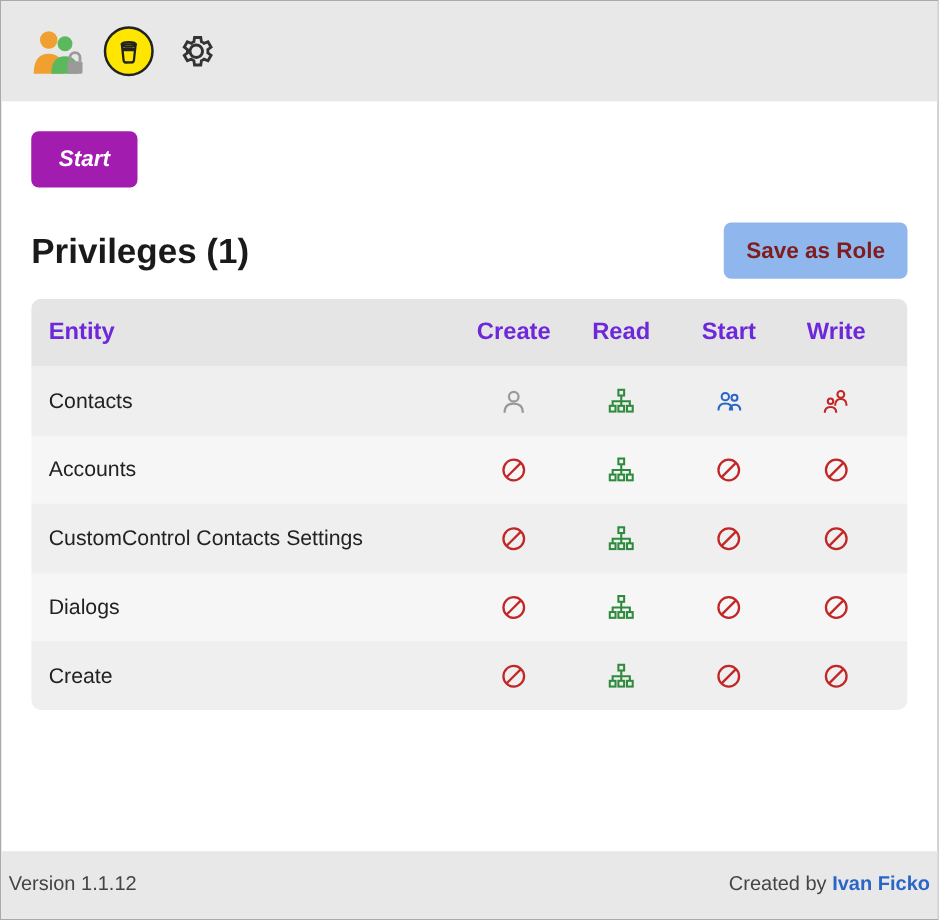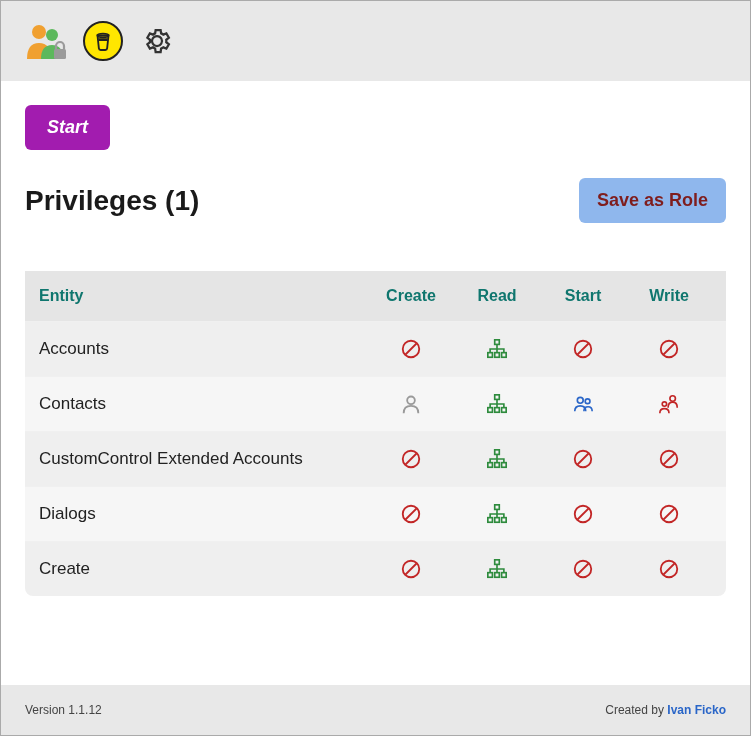--- a/index.html
+++ b/index.html
@@ -18,30 +18,30 @@
   .body { flex: 1; padding: 24px; display: flex; flex-direction: column; overflow: auto; }
   .start-btn { background: #a21caf; color: #fff; border: none; border-radius: 6px; padding: 12px 22px; font-size: 18px; font-weight: 600; cursor: pointer; margin-bottom: 28px; font-style: italic; }
   .title-row { display: flex; align-items: center; margin-bottom: 16px; }
   .section-title { font-size: 28px; font-weight: 700; color: #1a1a1a; flex: 1; }
   .save-btn { background: #8fb7ed; color: #7f1d1d; border: none; border-radius: 6px; padding: 12px 18px; font-size: 18px; font-weight: 600; cursor: pointer; }
   .search { width: 100%; border: 1px solid #ddd; border-radius: 8px; padding: 14px 16px; font-size: 16px; color: #333; margin-bottom: 18px; }
   .search::placeholder { color: #999; }
   
   .table { width: 100%; border-radius: 8px; overflow: hidden; }
   .thead-row, .trow { display: flex; align-items: center; padding: 16px 14px; }
-  .thead-row { background: #e5e5e5; font-weight: 700; font-size: 16px; color: #0f766e; margin-top: 32px; }
+  .thead-row { background: #e5e5e5; font-weight: 700; font-size: 19px; color: #6d28d9; }
   .trow { font-size: 17px; color: #222; border-top: 1px solid #f0f0f0; }
   .trow:nth-child(even) { background: #f6f6f6; }
   .trow:nth-child(odd) { background: #efefef; }
   .col-entity { flex: 1; text-align: left; }
   .col { width: 86px; text-align: center; display: flex; justify-content: center; }
   .col span { font-weight: 700; }
   .priv-icon { width: 22px; height: 22px; display: inline-flex; align-items: center; justify-content: center; }
   
-  .footer { background: #e8e8e8; display: flex; align-items: center; padding: 18px 24px; font-size: 12px; color: #444; }
+  .footer { background: #e8e8e8; display: flex; align-items: center; padding: 18px 6px; font-size: 16px; color: #444; }
   .footer .spacer { flex: 1; }
   .footer a { color: #2a66c8; text-decoration: none; font-weight: 600; }
 </style>
 </head>
 <body>
 
 <div class="app">
 
   <div class="header">
     <div class="logo">
@@ -92,58 +92,20 @@
           </div>
         <div class="col">
             <span>Start</span>
           </div>
         <div class="col">
             <span>Write</span>
           </div>
       </div>
       <div id="tbody">
           <div class="trow">
-            <div class="col-entity">Accounts</div>
-            <div class="col">
-              <span class="priv-icon" title="None">
-                <svg viewBox="0 0 24 24" width="22" height="22">
-                  <circle cx="12" cy="12" r="9" stroke="#c22626" stroke-width="2" fill="none"></circle>
-                  <line x1="6" y1="18" x2="18" y2="6" stroke="#c22626" stroke-width="2"></line>
-                </svg>
-              </span>
-            </div>
-            <div class="col">
-              <span class="priv-icon" title="Organization">
-                <svg viewBox="0 0 24 24" width="22" height="22">
-      <rect x="9.5" y="2" width="5" height="5" stroke="#2e8b3d" stroke-width="1.8" fill="none"></rect>
-      <rect x="2" y="16" width="5" height="5" stroke="#2e8b3d" stroke-width="1.8" fill="none"></rect>
-      <rect x="9.5" y="16" width="5" height="5" stroke="#2e8b3d" stroke-width="1.8" fill="none"></rect>
-      <rect x="17" y="16" width="5" height="5" stroke="#2e8b3d" stroke-width="1.8" fill="none"></rect>
-      <path d="M12 7 v5 M4.5 16 v-4 h15 v4 M12 12 v4" stroke="#2e8b3d" stroke-width="1.8" fill="none"></path>
-    </svg>
-              </span>
-            </div>
-            <div class="col">
-              <span class="priv-icon" title="None">
-                <svg viewBox="0 0 24 24" width="22" height="22">
-                  <circle cx="12" cy="12" r="9" stroke="#c22626" stroke-width="2" fill="none"></circle>
-                  <line x1="6" y1="18" x2="18" y2="6" stroke="#c22626" stroke-width="2"></line>
-                </svg>
-              </span>
-            </div>
-            <div class="col">
-              <span class="priv-icon" title="None">
-                <svg viewBox="0 0 24 24" width="22" height="22">
-                  <circle cx="12" cy="12" r="9" stroke="#c22626" stroke-width="2" fill="none"></circle>
-                  <line x1="6" y1="18" x2="18" y2="6" stroke="#c22626" stroke-width="2"></line>
-                </svg>
-              </span>
-            </div>
-          </div>
-          <div class="trow">
             <div class="col-entity">Contacts</div>
             <div class="col">
               <span class="priv-icon" title="User">
                 <svg viewBox="0 0 24 24" width="22" height="22">
                   <circle cx="12" cy="8" r="4.2" stroke="#9a9a9a" stroke-width="2" fill="none"></circle>
                   <path d="M4 22 q0-8 8-8 q8 0 8 8" stroke="#9a9a9a" stroke-width="2" fill="none"></path>
                 </svg>
               </span>
             </div>
             <div class="col">
@@ -172,21 +134,59 @@
                 <svg viewBox="0 0 24 24" width="22" height="22">
       <circle cx="16" cy="6" r="3" stroke="#c22626" stroke-width="1.8" fill="none"></circle>
       <path d="M11 16 q0-6 5-6 q5 0 5 6" stroke="#c22626" stroke-width="1.8" fill="none"></path>
       <circle cx="7" cy="12" r="2.4" stroke="#c22626" stroke-width="1.8" fill="none"></circle>
       <path d="M2 22 q0-5 5-5 q5 0 5 5" stroke="#c22626" stroke-width="1.8" fill="none"></path>
     </svg>
               </span>
             </div>
           </div>
           <div class="trow">
-            <div class="col-entity">CustomControl Extended Accounts</div>
+            <div class="col-entity">Accounts</div>
+            <div class="col">
+              <span class="priv-icon" title="None">
+                <svg viewBox="0 0 24 24" width="22" height="22">
+                  <circle cx="12" cy="12" r="9" stroke="#c22626" stroke-width="2" fill="none"></circle>
+                  <line x1="6" y1="18" x2="18" y2="6" stroke="#c22626" stroke-width="2"></line>
+                </svg>
+              </span>
+            </div>
+            <div class="col">
+              <span class="priv-icon" title="Organization">
+                <svg viewBox="0 0 24 24" width="22" height="22">
+      <rect x="9.5" y="2" width="5" height="5" stroke="#2e8b3d" stroke-width="1.8" fill="none"></rect>
+      <rect x="2" y="16" width="5" height="5" stroke="#2e8b3d" stroke-width="1.8" fill="none"></rect>
+      <rect x="9.5" y="16" width="5" height="5" stroke="#2e8b3d" stroke-width="1.8" fill="none"></rect>
+      <rect x="17" y="16" width="5" height="5" stroke="#2e8b3d" stroke-width="1.8" fill="none"></rect>
+      <path d="M12 7 v5 M4.5 16 v-4 h15 v4 M12 12 v4" stroke="#2e8b3d" stroke-width="1.8" fill="none"></path>
+    </svg>
+              </span>
+            </div>
+            <div class="col">
+              <span class="priv-icon" title="None">
+                <svg viewBox="0 0 24 24" width="22" height="22">
+                  <circle cx="12" cy="12" r="9" stroke="#c22626" stroke-width="2" fill="none"></circle>
+                  <line x1="6" y1="18" x2="18" y2="6" stroke="#c22626" stroke-width="2"></line>
+                </svg>
+              </span>
+            </div>
+            <div class="col">
+              <span class="priv-icon" title="None">
+                <svg viewBox="0 0 24 24" width="22" height="22">
+                  <circle cx="12" cy="12" r="9" stroke="#c22626" stroke-width="2" fill="none"></circle>
+                  <line x1="6" y1="18" x2="18" y2="6" stroke="#c22626" stroke-width="2"></line>
+                </svg>
+              </span>
+            </div>
+          </div>
+          <div class="trow">
+            <div class="col-entity">CustomControl Contacts Settings</div>
             <div class="col">
               <span class="priv-icon" title="None">
                 <svg viewBox="0 0 24 24" width="22" height="22">
                   <circle cx="12" cy="12" r="9" stroke="#c22626" stroke-width="2" fill="none"></circle>
                   <line x1="6" y1="18" x2="18" y2="6" stroke="#c22626" stroke-width="2"></line>
                 </svg>
               </span>
             </div>
             <div class="col">
               <span class="priv-icon" title="Organization">

